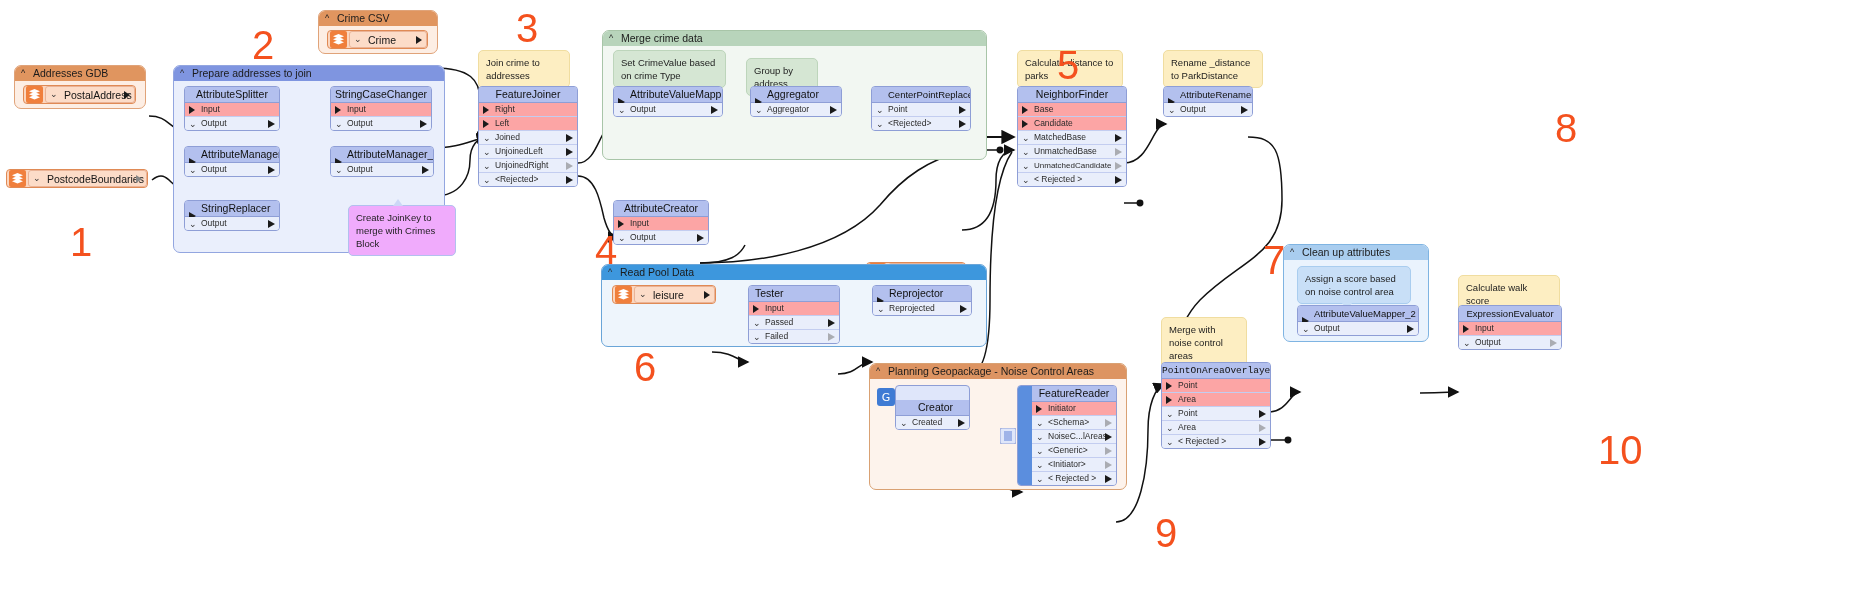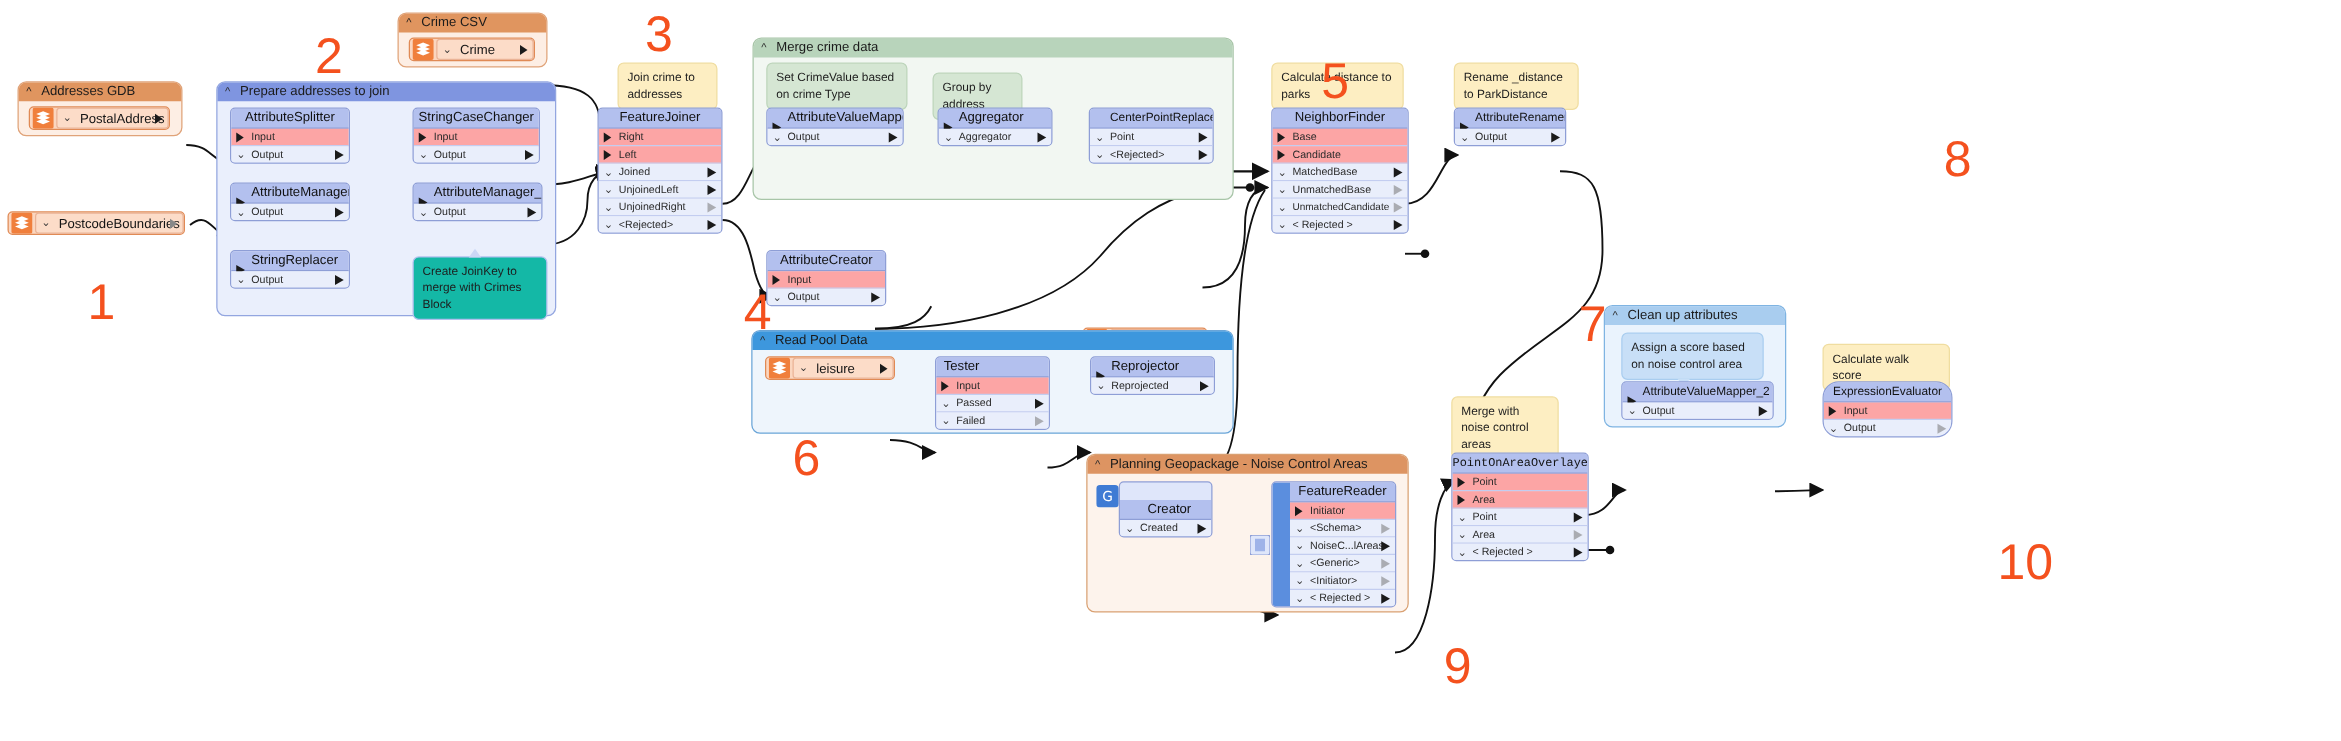--- a/index.html
+++ b/index.html
@@ -67,21 +67,21 @@
   .rdrgrp{position:absolute;border:1px solid #e0a379;border-radius:7px;background:#fdeee4;box-sizing:border-box;}
   .rdrgrp .bm-title{height:15px;line-height:15px;font-size:10.5px;color:#1b1b1b;padding-left:18px;
      background:#e0955f;border-radius:6px 6px 0 0;position:relative;white-space:nowrap;}
   .rdrgrp .bm-title .caret{position:absolute;left:6px;top:0;font-size:9px;}
 
   
   .note{position:absolute;border-radius:5px;box-sizing:border-box;font-size:9.5px;
         line-height:13px;color:#1d1d1d;padding:5px 7px;}
   .note-y{background:#fdeec2;border:1px solid #f0dda0;}
   .note-g{background:#d5e6d3;border:1px solid #bdd5bb;}
-  .note-b{background:#14b8a6;border:1px solid #b2c0ee;}
+  .note-b{background:#f0abfc;border:1px solid #b2c0ee;margin-left:18px;}
   .note-lb{background:#c8dff7;border:1px solid #a9cdef;}
   .tail{position:absolute;width:0;height:0;}
 
   
   .step{position:absolute;color:#f4511e;font-size:40px;line-height:40px;
         font-family:"Liberation Sans", sans-serif;font-weight:400;}
 
   
   .fr-band{position:absolute;left:0;top:0;width:14px;height:100%;background:#5b8ede;}
   .gicon{position:absolute;left:-20px;width:18px;height:18px;}
@@ -278,21 +278,21 @@
   <div class="tf" style="left:184px;top:200px;width:96px;">
     <div class="tf-hd inport"><span class="hdmk"></span><span>StringReplacer</span></div>
     <div class="port"><span class="mk chev">⌄</span><span>Output</span><span class="outmk filled"></span></div>
   </div>
 
   <div class="note note-b" style="left:330px;top:205px;width:108px;">
     <span>Create JoinKey to merge with Crimes Block</span>
     <span class="tail" style="left:44px;top:-7px;border-left:5px solid transparent;border-right:5px solid transparent;border-bottom:7px solid #ccd7f6;"></span>
   </div>
 
-  <div class="note note-y" style="left:494px;top:50px;width:80px;">
+  <div class="note note-y" style="left:478px;top:50px;width:92px;">
     <span>Join crime to addresses</span>
     <span class="tail" style="left:34px;bottom:-7px;border-left:5px solid transparent;border-right:5px solid transparent;border-top:7px solid #fdeec2;"></span>
   </div>
 
   <div class="tf" style="left:478px;top:86px;width:100px;">
     <div class="tf-hd">FeatureJoiner</div>
     <div class="port in"><span class="mk tri-f"></span><span>Right</span></div>
     <div class="port in"><span class="mk tri-f"></span><span>Left</span></div>
     <div class="port"><span class="mk chev">⌄</span><span>Joined</span><span class="outmk filled"></span></div>
     <div class="port"><span class="mk chev">⌄</span><span>UnjoinedLeft</span><span class="outmk filled"></span></div>
@@ -456,21 +456,21 @@
   </div>
   <div class="tf" style="left:1297px;top:305px;width:122px;">
     <div class="tf-hd inport"><span class="hdmk"></span><span style="font-size:9.5px;">AttributeValueMapper_2</span></div>
     <div class="port"><span class="mk chev">⌄</span><span>Output</span><span class="outmk filled"></span></div>
   </div>
 
   <div class="note note-y" style="left:1458px;top:275px;width:102px;">
     <span>Calculate walk score</span>
     <span class="tail" style="left:34px;bottom:-7px;border-left:5px solid transparent;border-right:5px solid transparent;border-top:7px solid #fdeec2;"></span>
   </div>
-  <div class="tf" style="left:1458px;top:305px;width:104px;border-radius:13px;">
+  <div class="tf" style="left:1458px;top:305px;width:104px;">
     <div class="tf-hd" style="font-size:9.5px;">ExpressionEvaluator</div>
     <div class="port in"><span class="mk tri-f"></span><span>Input</span></div>
     <div class="port"><span class="mk chev">⌄</span><span>Output</span><span class="outmk hollow"></span></div>
   </div>
 
   <div class="step" style="left:70px;top:222px;">1</div>
   <div class="step" style="left:252px;top:25px;">2</div>
   <div class="step" style="left:516px;top:8px;">3</div>
   <div class="step" style="left:595px;top:230px;">4</div>
   <div class="step" style="left:1057px;top:45px;">5</div>

